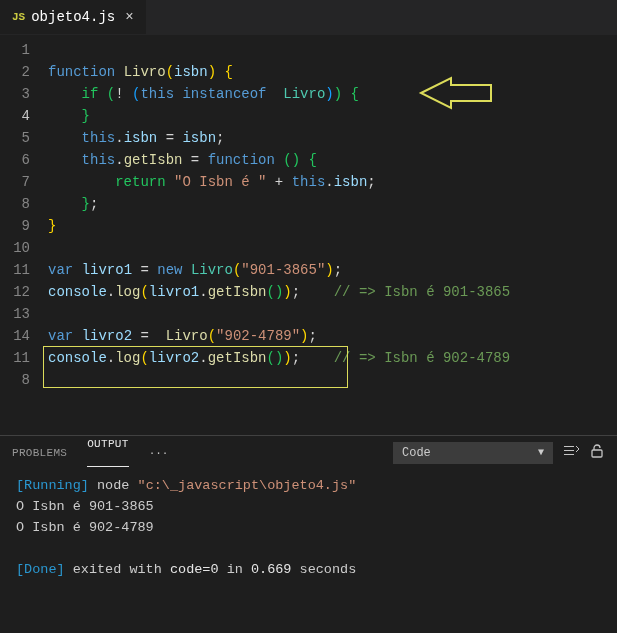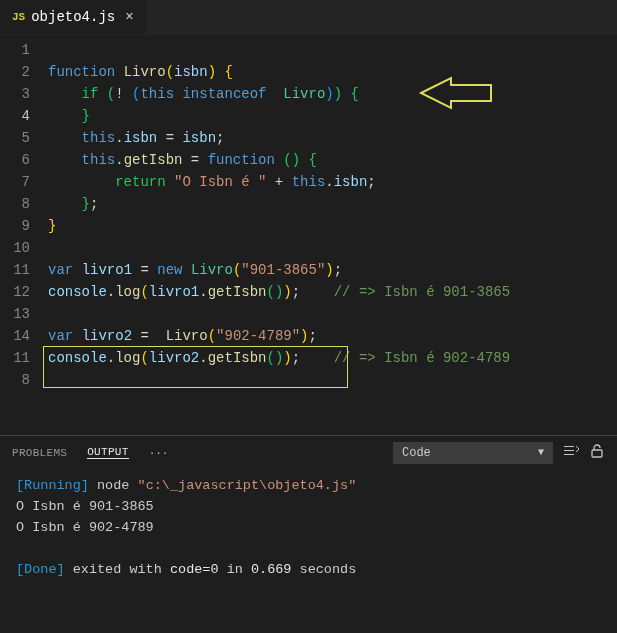--- a/index.html
+++ b/index.html
@@ -85,21 +85,21 @@
     }
     .panel-tabs {
       display: flex;
       align-items: center;
       height: 33px;
       padding: 0 12px;
       gap: 20px;
       font-size: 11px;
     }
     .ptab { color: #969696; cursor: pointer; letter-spacing: 0.3px; }
-    .ptab.active { color: #e7e7e7; border-bottom: 1px solid #e7e7e7; padding-bottom: 0; }
+    .ptab.active { color: #e7e7e7; border-bottom: 1px solid #e7e7e7; padding-bottom: 16px; }
     .ptab-more { color: #c5c5c5; cursor: pointer; }
     .panel-right { margin-left: auto; display: flex; align-items: center; gap: 10px; }
     .dropdown {
       background: #3c3c3c;
       border: 1px solid #3c3c3c;
       color: #cccccc;
       padding: 3px 8px;
       font-size: 12px;
       display: flex;
       align-items: center;

